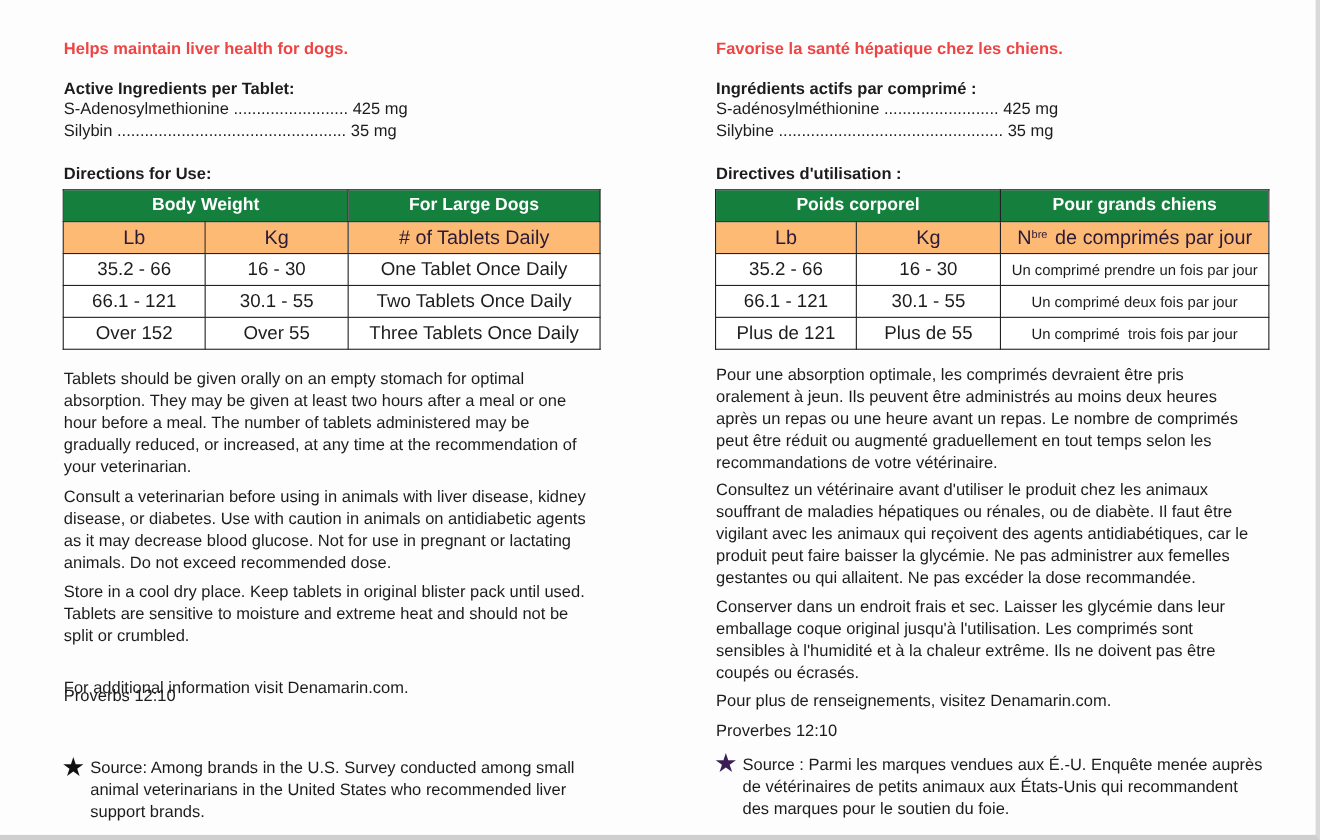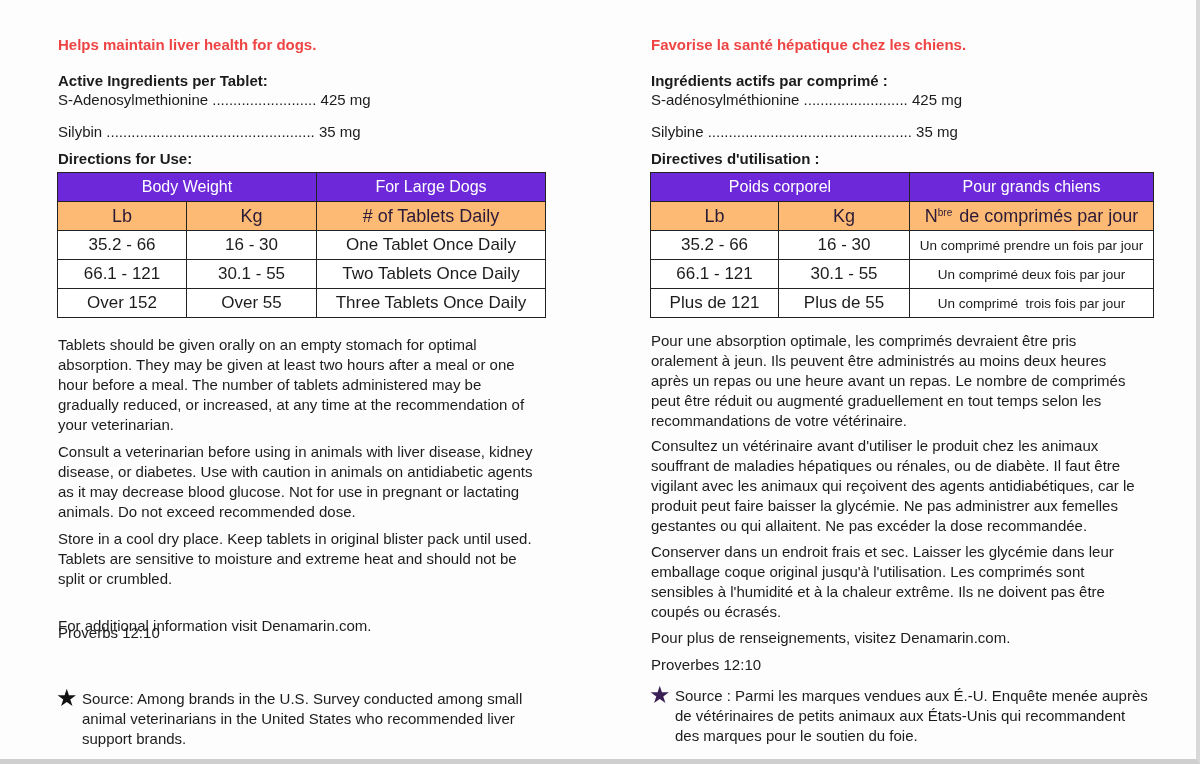--- a/index.html
+++ b/index.html
@@ -25,37 +25,37 @@
     font-weight: bold; font-size: 15px; color: #ef4444; white-space: nowrap;
   }
   .ing-title {
     position: absolute; top: 72px; left: 0;
     font-weight: bold; font-size: 15px; white-space: nowrap;
   }
   .ing-line {
     position: absolute; left: 0; font-size: 15px; white-space: nowrap;
   }
   .ing-line.l1 { top: 91px; }
-  .ing-line.l2 { top: 111px; margin-top: 12px; }
+  .ing-line.l2 { top: 111px; }
   .dir-title {
     position: absolute; top: 150px; left: 0;
     font-weight: bold; font-size: 15px; white-space: nowrap;
   }
 
   table.dose {
     position: absolute; top: 172px; left: -1px;
     border-collapse: collapse; table-layout: fixed;
     font-size: 17px;
   }
   table.dose td, table.dose th {
     border: 1.5px solid #222; text-align: center; padding: 0; height: 28px;
     white-space: nowrap; overflow: hidden;
   }
   table.dose tr.h1 th {
-    background: #6d28d9; color: #fff; font-weight: normal; font-size: 16px; height: 28px;
+    background: #15803d; color: #fff; font-weight: bold; font-size: 16px; height: 28px;
   }
   table.dose tr.h2 td {
     background: #fdba74; color: #2a1a38; font-size: 18px;
   }
   table.dose tr.row td { background: #fff; color: #1c1c1c; }
   .panel.fr table.dose tr.row td.small { font-size: 13.5px; }
   sup.bre { font-size: 10px; vertical-align: 6px; margin-right: 2px; }
 
   .para {
     position: absolute; left: 0; font-size: 15px; line-height: 20px;

